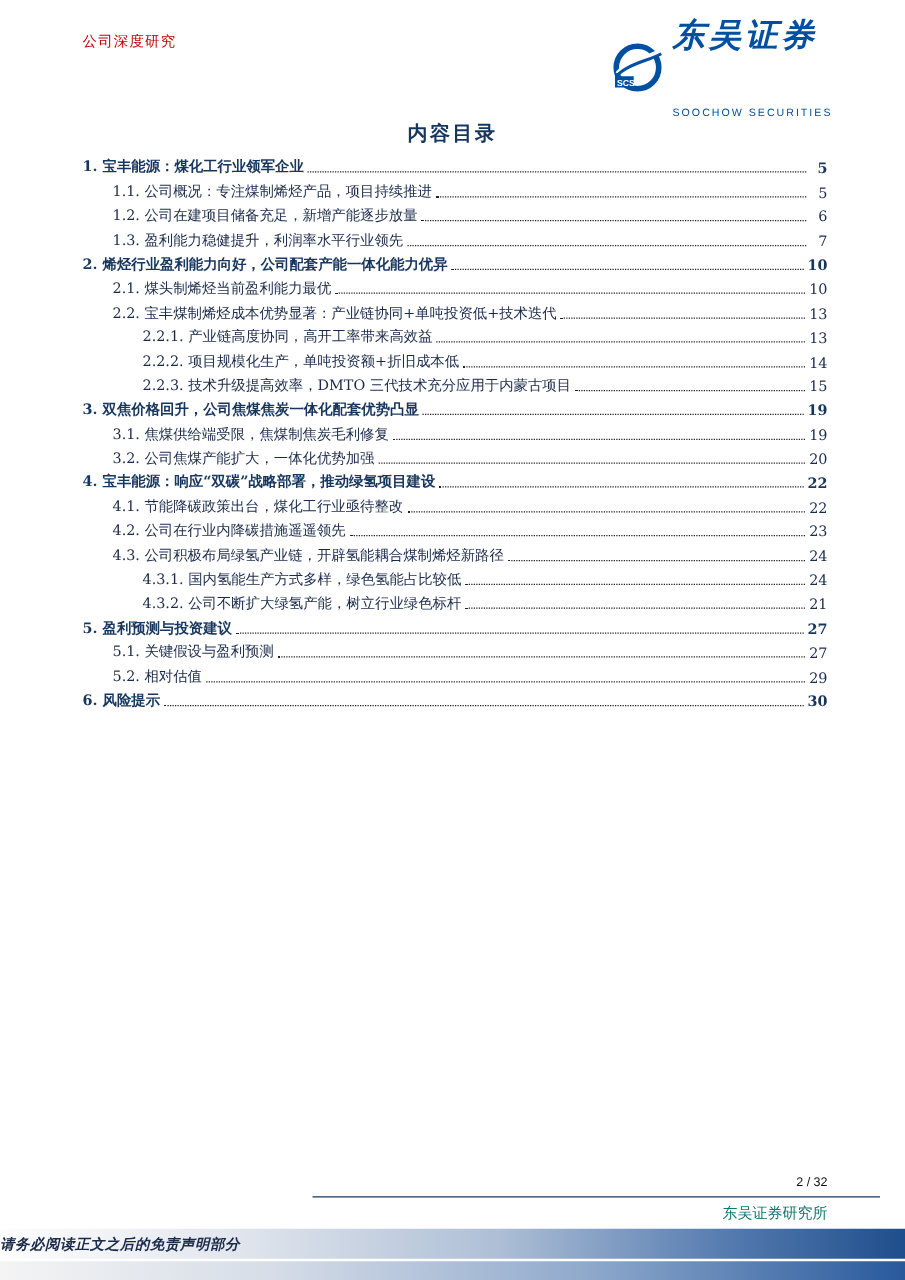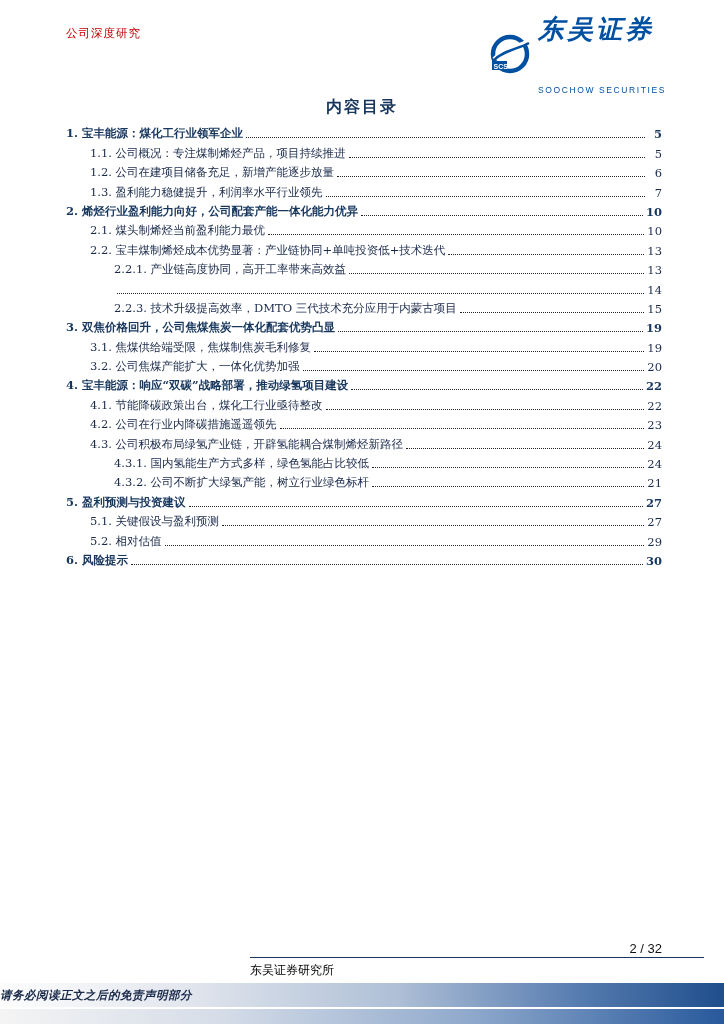--- a/index.html
+++ b/index.html
@@ -50,28 +50,28 @@
   .toc-row.lv3 { padding-left:48px; font-weight:normal; color:#1a2a4a; }
   .toc-text { white-space:nowrap; padding-bottom:2px; }
   .toc-dots {
     flex:1; margin:0 3px; border-bottom:1.6px dotted #222;
     margin-bottom:5px; min-width:10px;
   }
   .toc-page { white-space:nowrap; padding-bottom:2px; min-width:14px; text-align:right; }
   
   .page-indicator {
     position:absolute; right:62px; top:941px;
-    font-size:13px; color:#111;
+    font-size:10px; color:#111;
     font-family:"Liberation Sans","DejaVu Sans",sans-serif;
   }
   .institute-block {
     position:absolute; left:250px; right:20px; top:957px;
     border-top:1.2px solid #17365D;
-    padding-top:4px; padding-right:42px;
-    font-size:12px; color:#000000;
+    text-align:right; padding-top:4px; padding-right:42px;
+    font-size:12px; color:#0f766e;
   }
   .disclaimer-bar {
     position:absolute; left:0; bottom:17px; width:100%; height:24px;
     background:linear-gradient(to right,#fdfdfd 0%,#e3e7ee 25%,#aebfd6 55%,#567cb0 80%,#1f4e8c 100%);
     display:flex; align-items:center;
   }
   .disclaimer-text {
     font-size:11.5px; font-weight:bold; font-style:italic;
     color:#1a2a4a; padding-left:0; letter-spacing:0.5px;
   }
@@ -140,20 +140,21 @@
         <span class="toc-text">2.2. 宝丰煤制烯烃成本优势显著：产业链协同+单吨投资低+技术迭代</span>
         <span class="toc-dots"></span>
         <span class="toc-page">13</span>
       </div>
       <div class="toc-row lv3">
         <span class="toc-text">2.2.1. 产业链高度协同，高开工率带来高效益</span>
         <span class="toc-dots"></span>
         <span class="toc-page">13</span>
       </div>
       <div class="toc-row lv3">
+        <span class="toc-text">2.2.2. 项目规模化生产，单吨投资额+折旧成本低</span>
         <span class="toc-dots"></span>
         <span class="toc-page">14</span>
       </div>
       <div class="toc-row lv3">
         <span class="toc-text">2.2.3. 技术升级提高效率，DMTO 三代技术充分应用于内蒙古项目</span>
         <span class="toc-dots"></span>
         <span class="toc-page">15</span>
       </div>
       <div class="toc-row lv1">
         <span class="toc-text">3. 双焦价格回升，公司焦煤焦炭一体化配套优势凸显</span>

